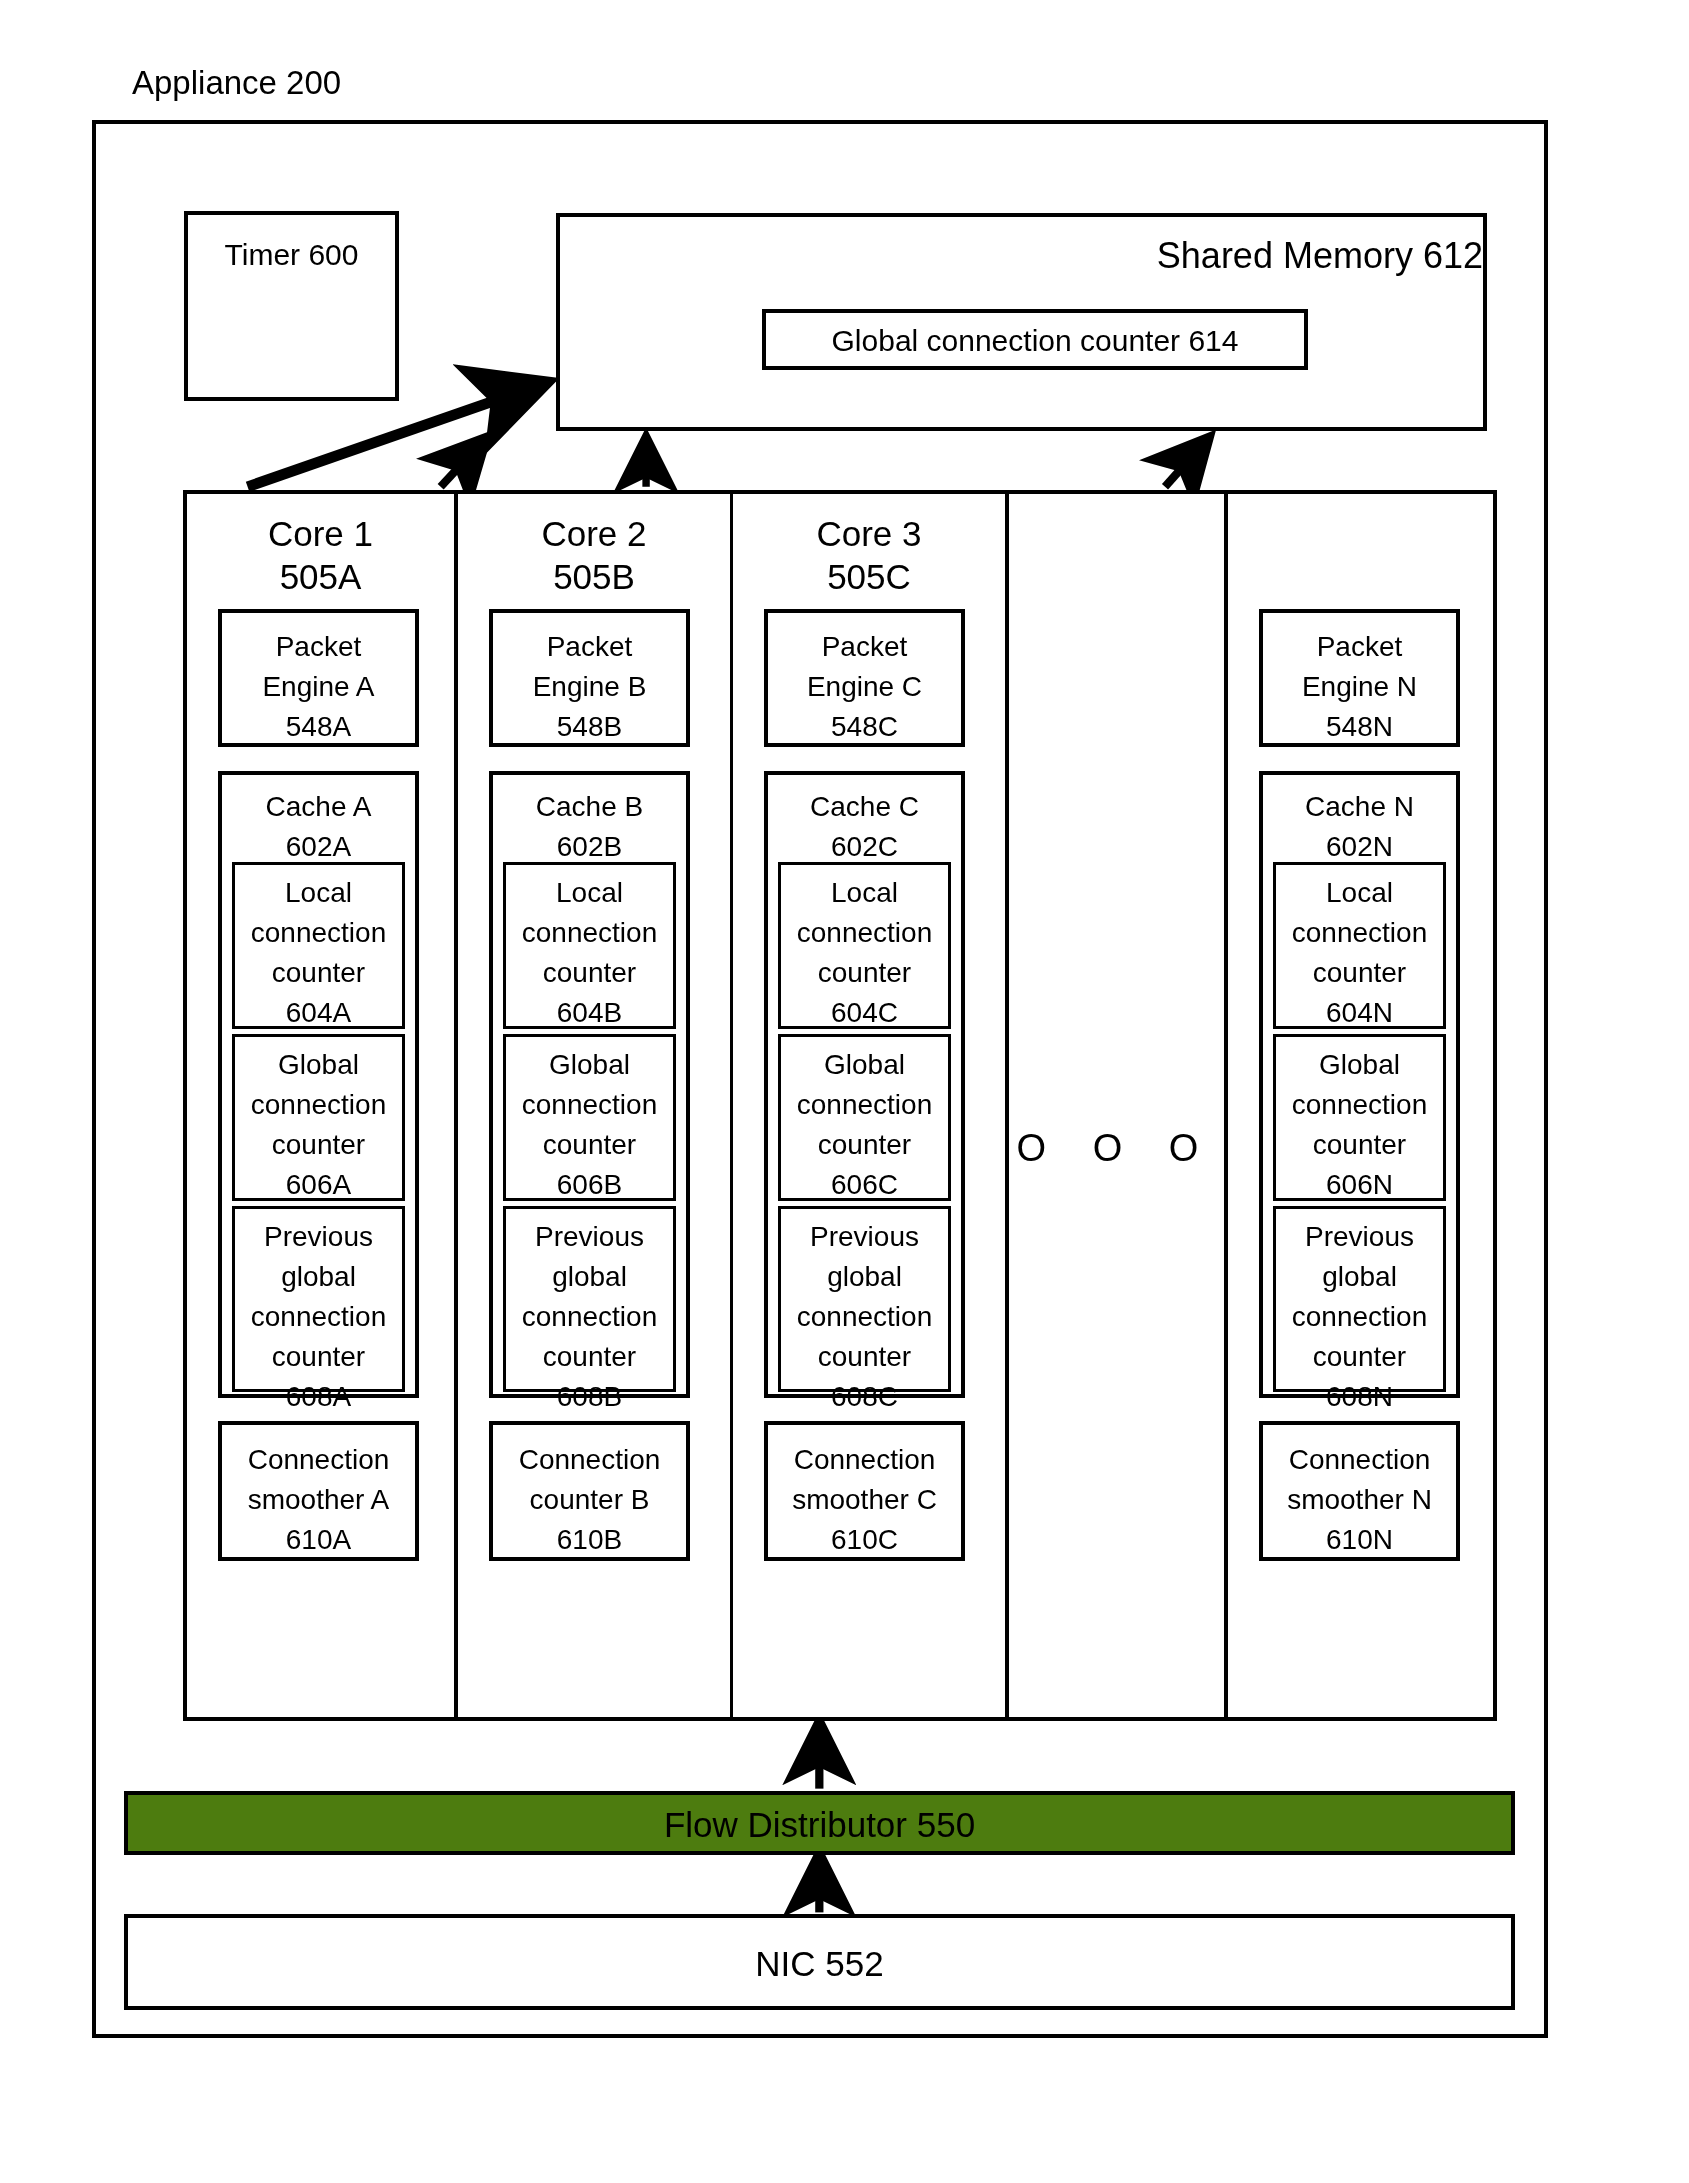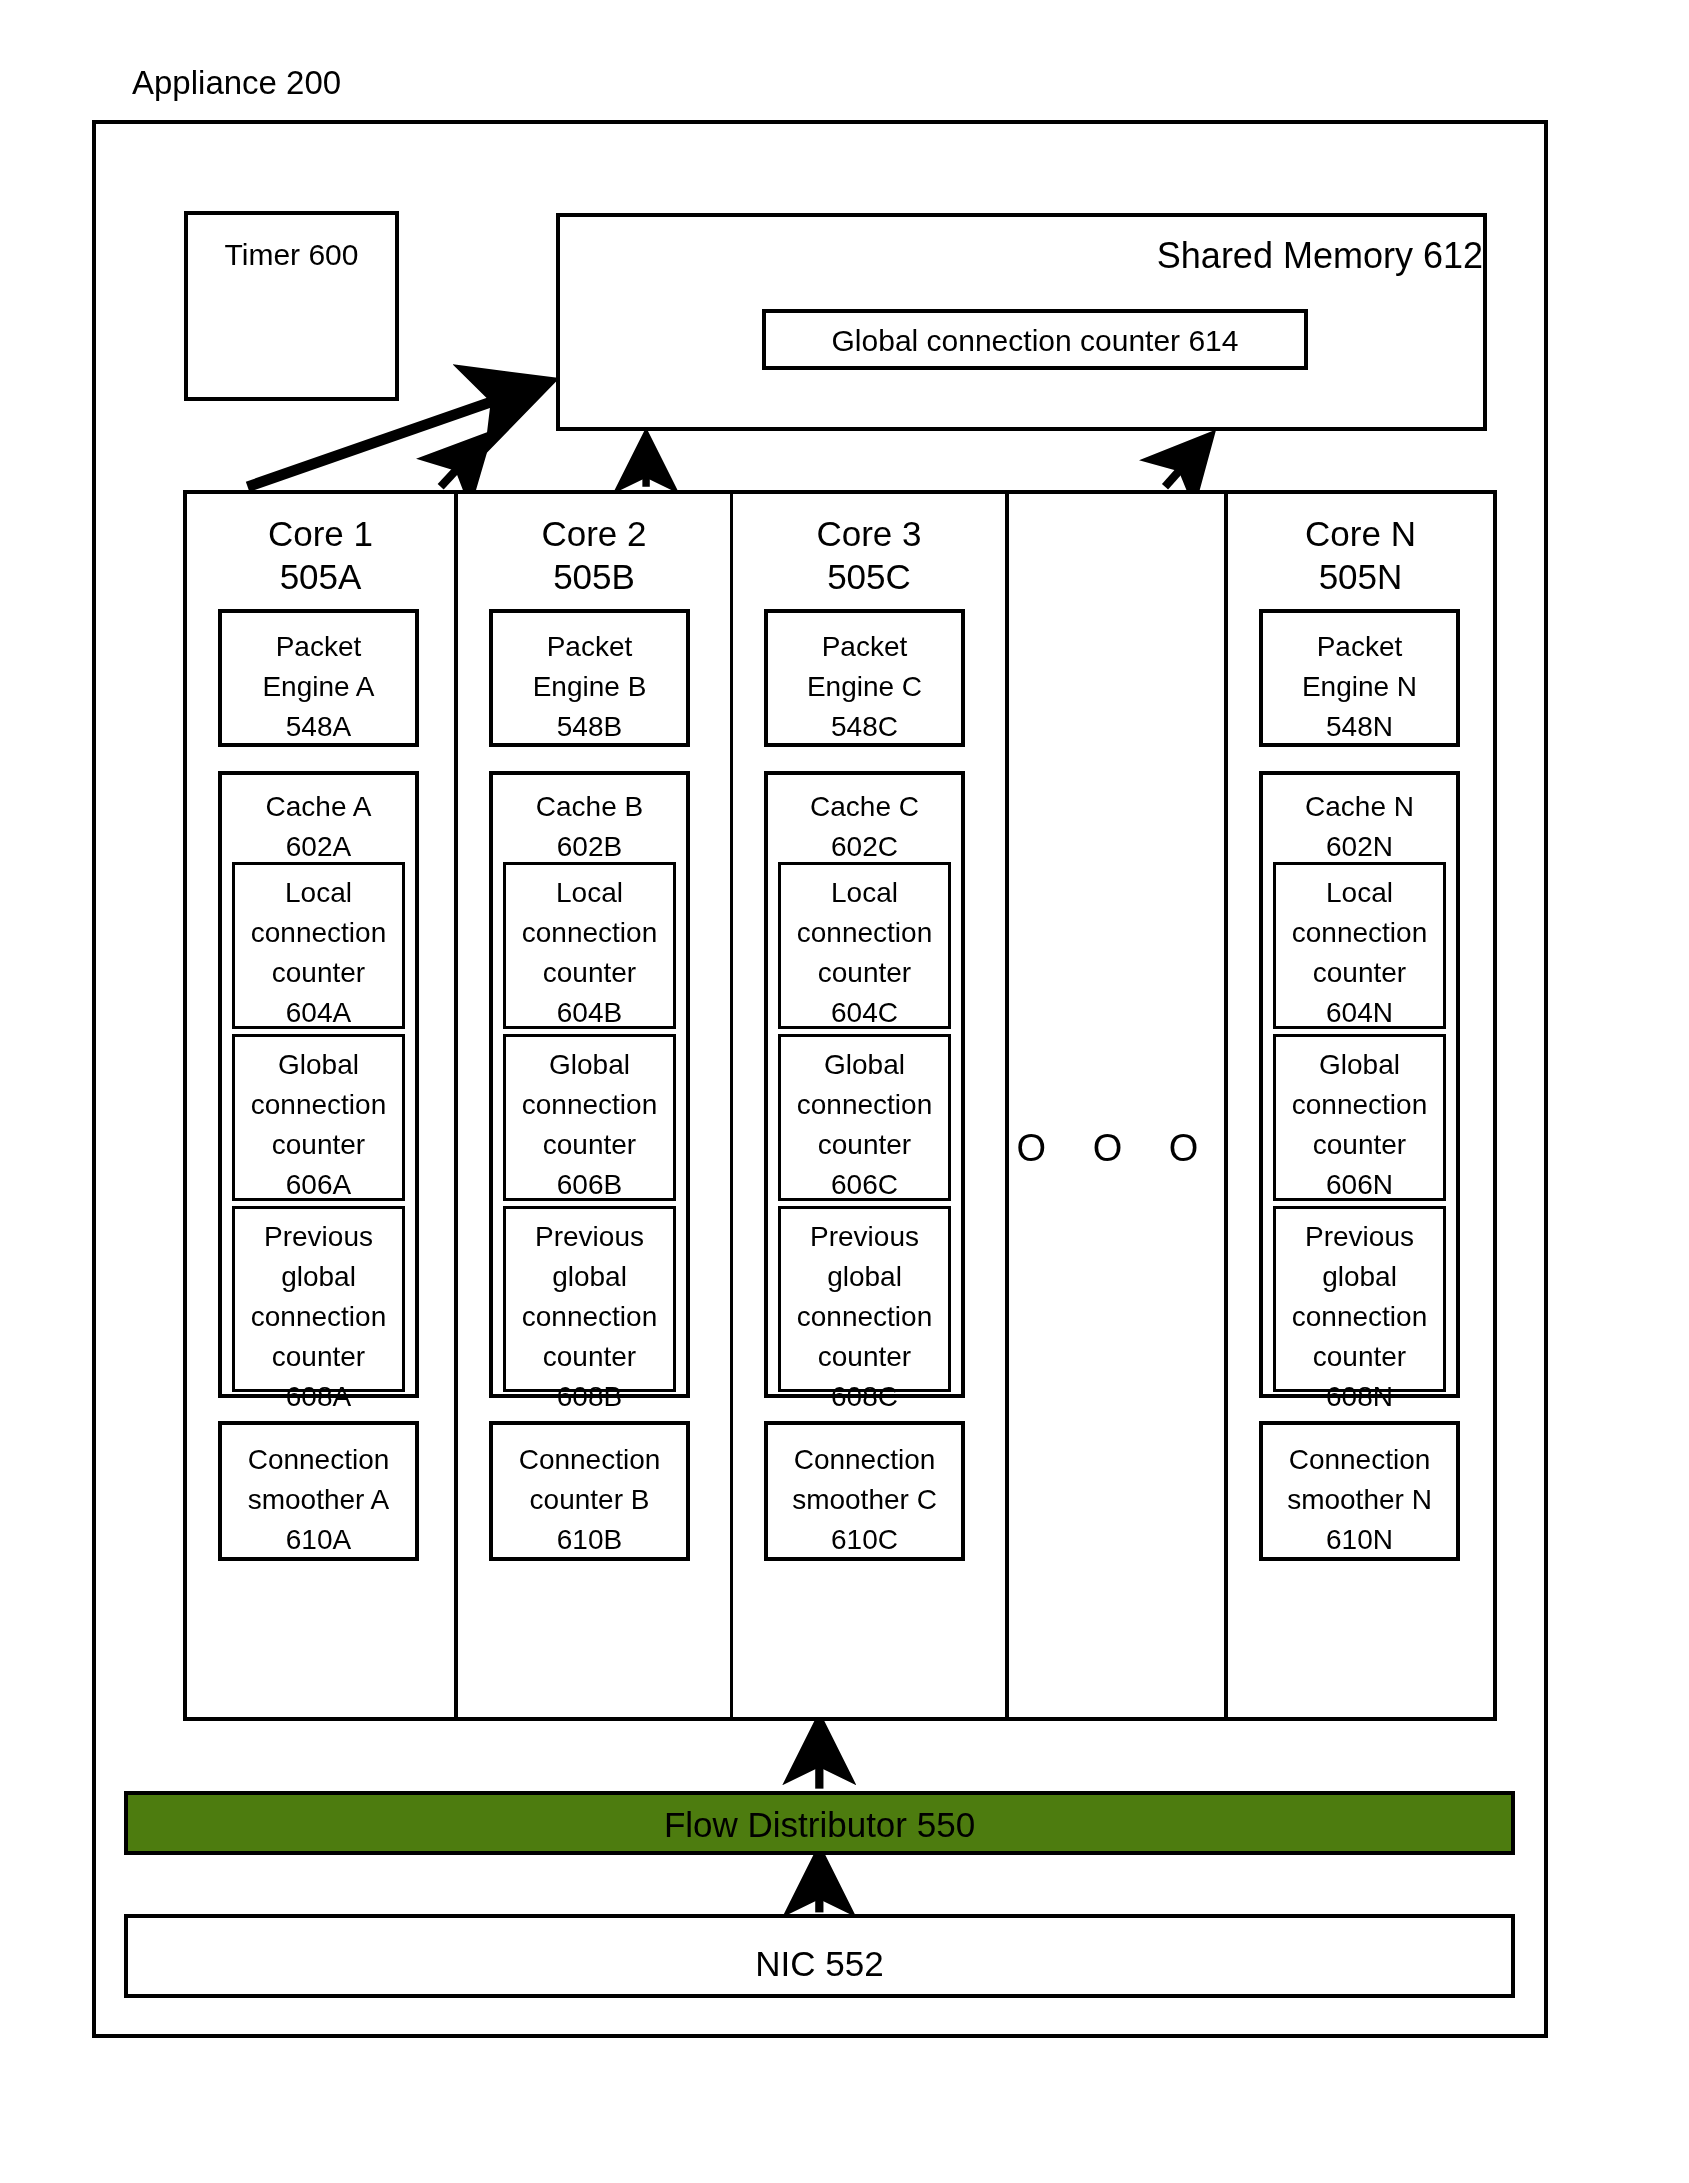--- a/index.html
+++ b/index.html
@@ -218,21 +218,21 @@
     text-align: center;
     font-size: 35px;
     line-height: 41px;
   }
 
   
   #nic-box {
     left: 124px;
     top: 1914px;
     width: 1391px;
-    height: 84px;
+    height: 96px;
     border: 4.1px solid #000;
     background: #fff;
     text-decoration: underline;
   }
   #nic-box .lbl {
     position: absolute;
     left: 0; right: 0;
     top: 25px;
     text-align: center;
     font-size: 35px;
@@ -433,24 +433,20 @@
         <div>610C</div>
       </div>
     </div>
   </div>
 
   <div class="ellipsis-col" style="left:822px; width:219px;">
     <div class="dots">O O O</div>
   </div>
 
   <div class="core-col last" style="left:1041px; width:265px;">
-    <div class="core-head">
-      <div>Core N</div>
-      <div>505N</div>
-    </div>
     <div class="inner-box pe-box" style="left:31px; width:201px;">
       <div class="txt">
         <div>Packet</div>
         <div>Engine N</div>
         <div>548N</div>
       </div>
     </div>
     <div class="inner-box cache-box" style="left:31px; width:201px;">
       <div class="cache-title">
         <div>Cache N</div>

